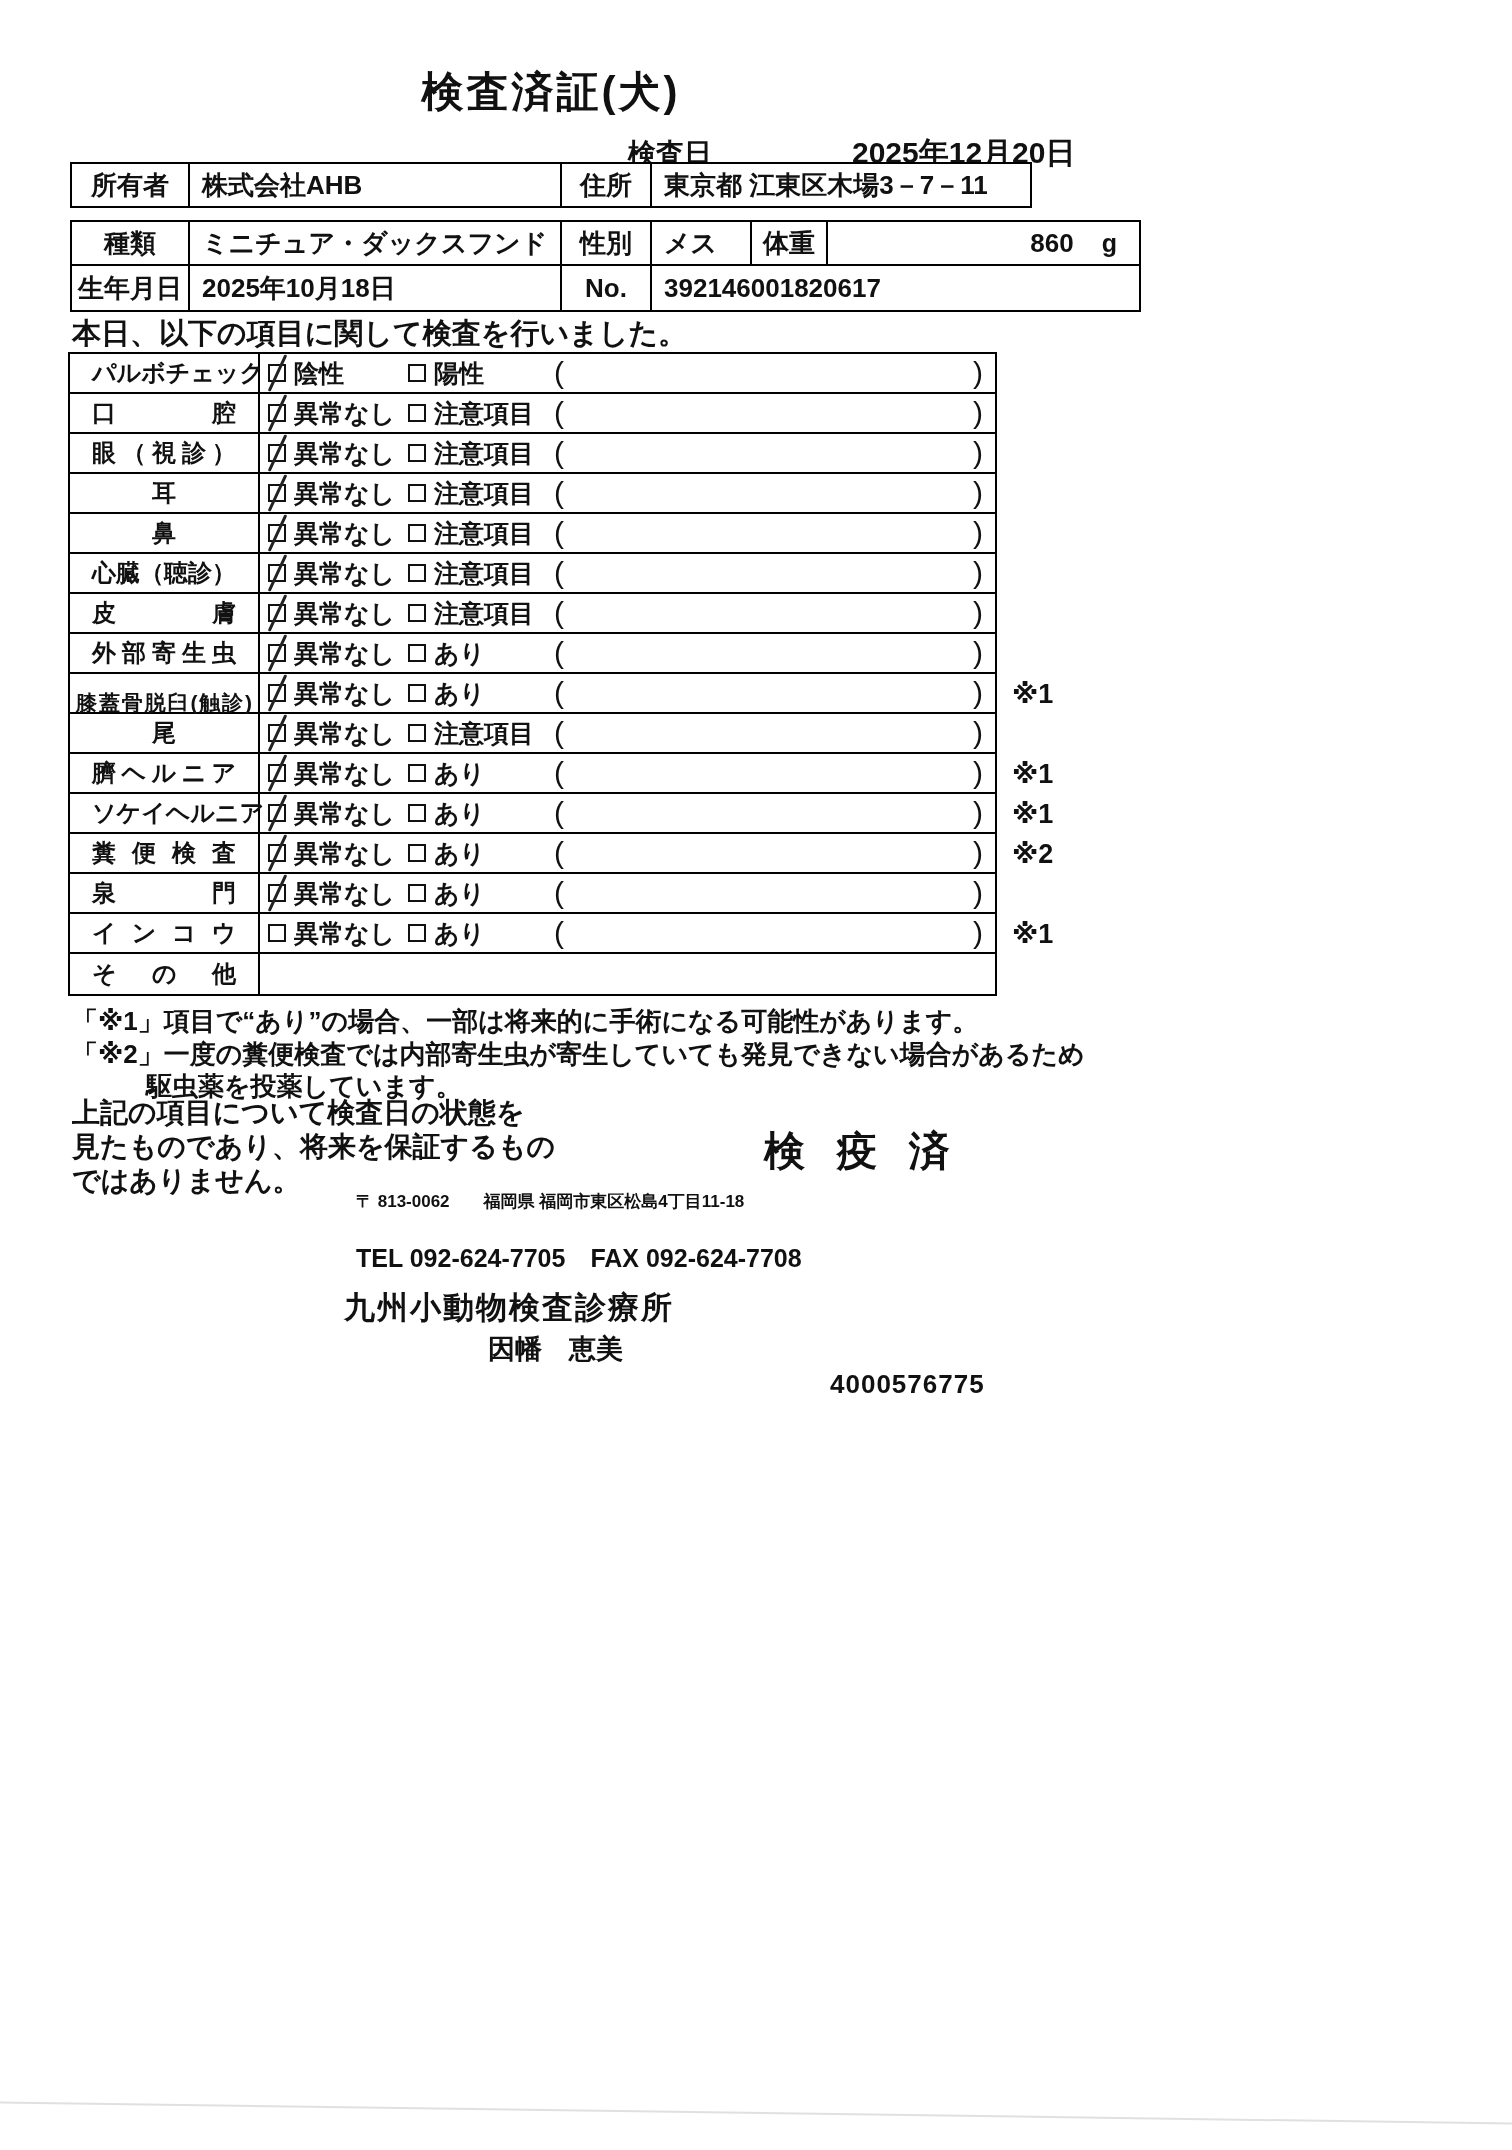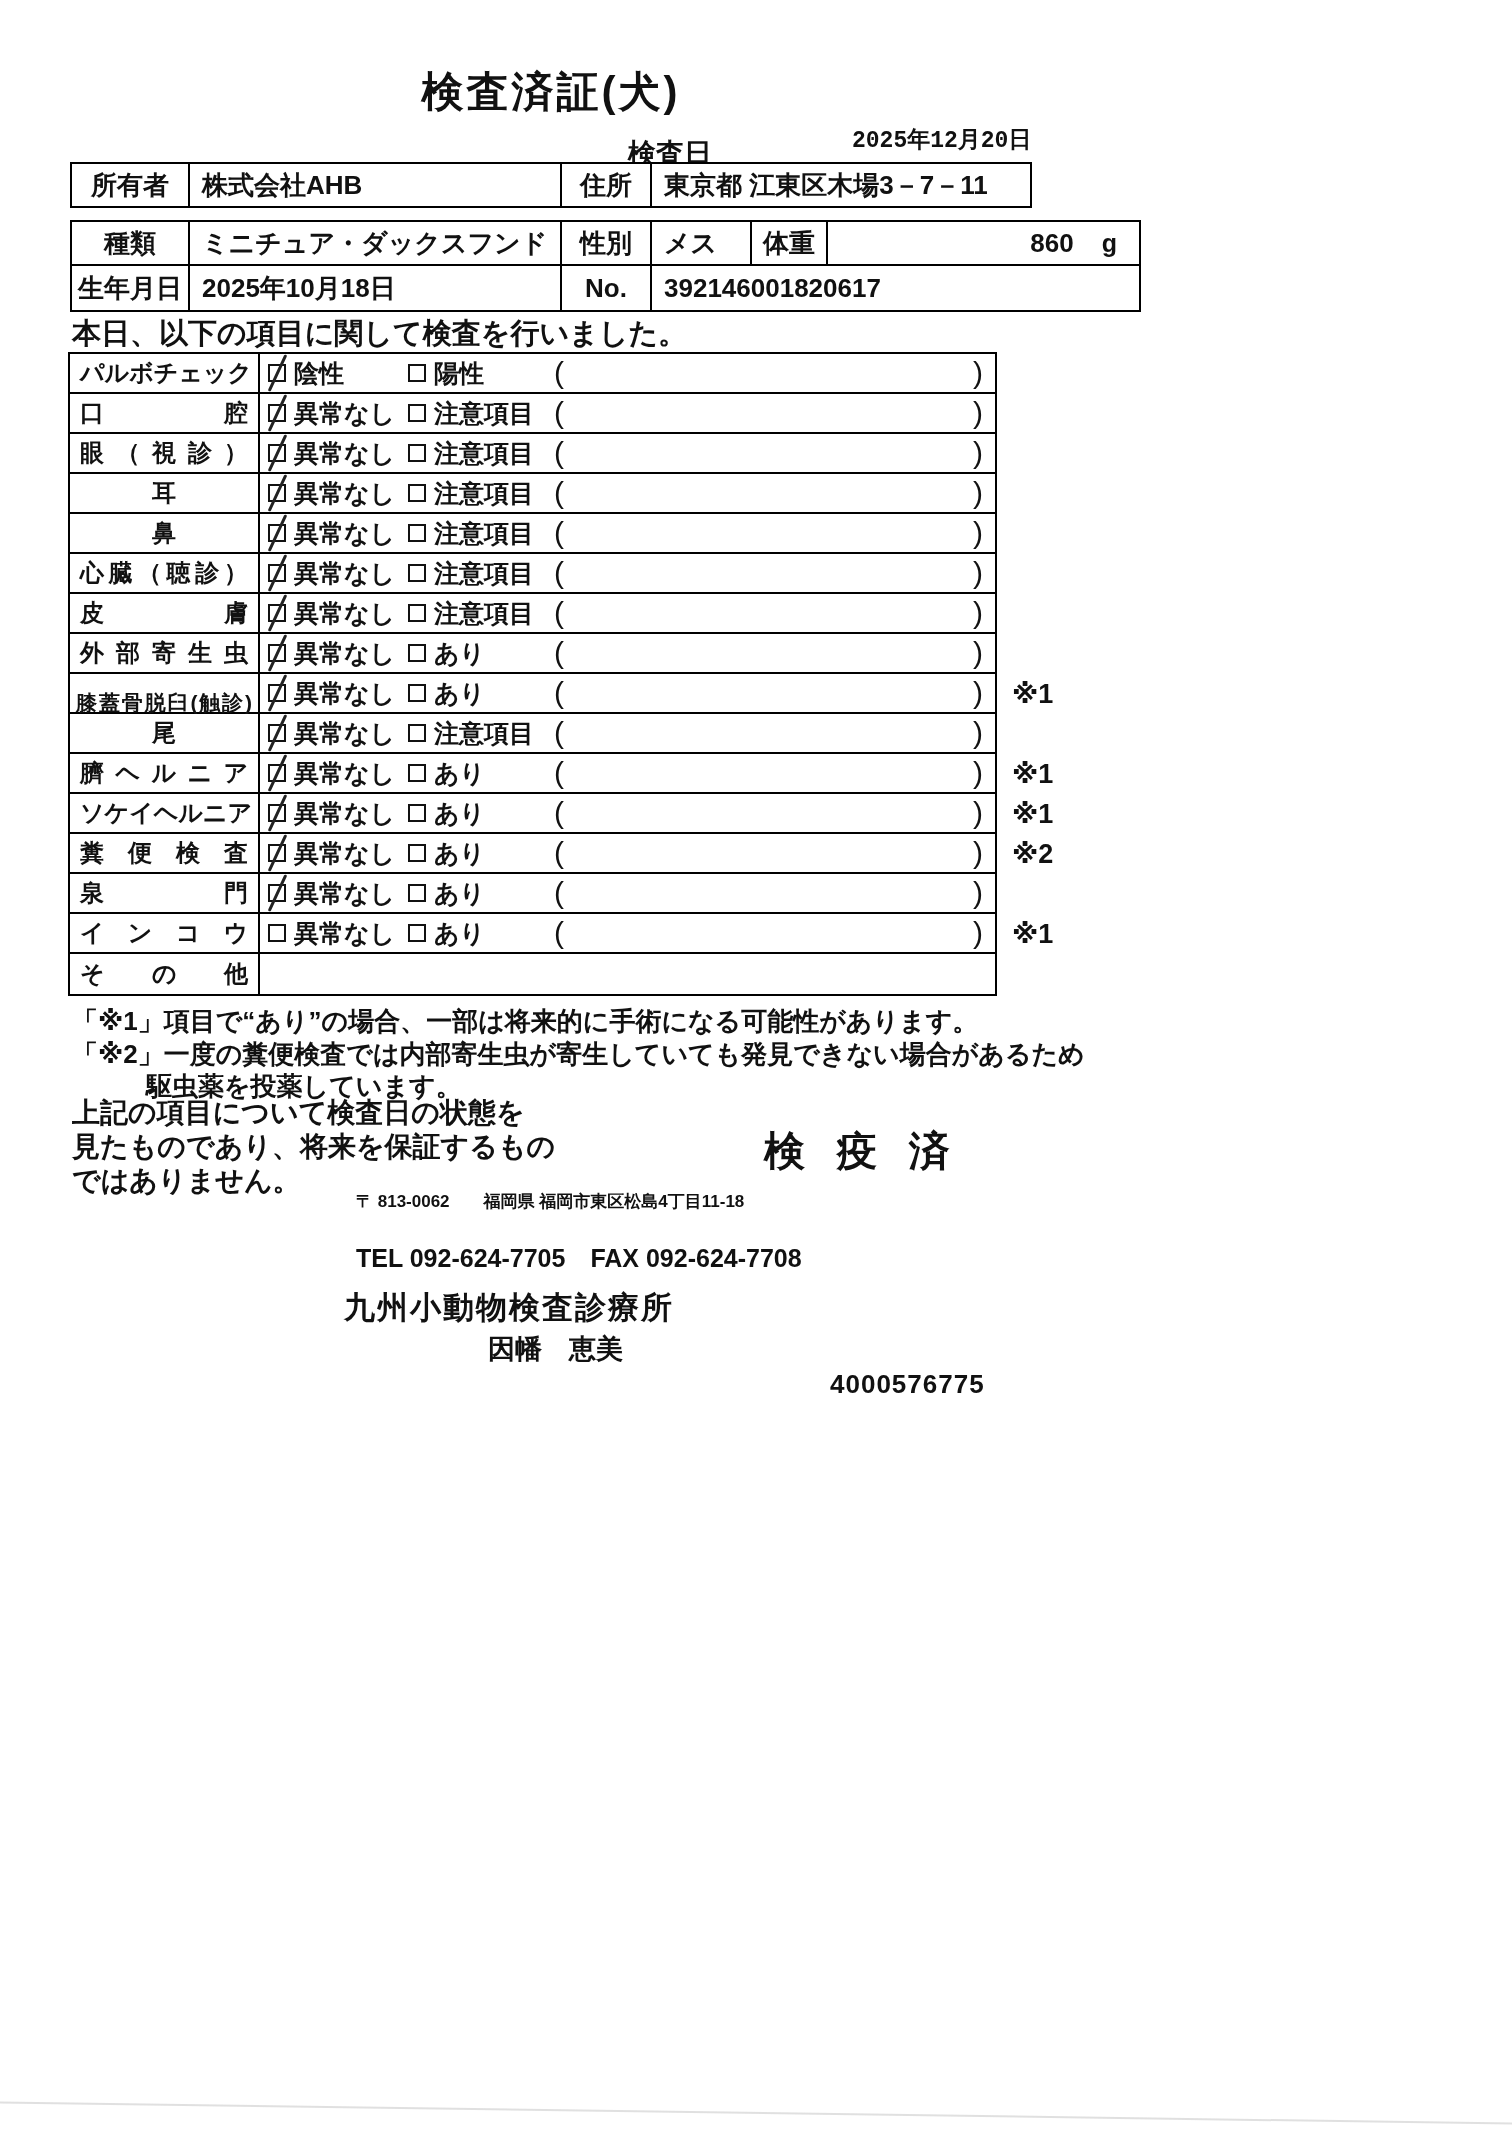--- a/index.html
+++ b/index.html
@@ -12,21 +12,21 @@
     position:relative; width:1512px; height:2150px;
     background:#ffffff; overflow:hidden; font-weight:600;
   }
 
   
   .title {
     position:absolute; top:64px; left:70px; width:962px;
     text-align:center; font-size:42px; font-weight:700; letter-spacing:3px;
   }
   .date-label { position:absolute; top:135px; left:628px; font-size:28px; }
-  .date-value { position:absolute; top:124px; left:852px; font-size:23px;font-family:Liberation Mono, monospace; }
+  .date-value { position:absolute; top:133px; left:852px; font-size:30px; }
 
   
   .tbl { position:absolute; border:2.5px solid #000; background:#fff; }
   .tbl-owner {
     top:162px; left:70px; width:962px; height:46px;
     display:grid; grid-template-columns:116px 372px 90px 1fr;
   }
   .c {
     display:flex; align-items:center; font-size:26px;
     border-left:2.5px solid #000; padding:0 12px; white-space:nowrap; overflow:hidden;
@@ -41,21 +41,21 @@
   .weight-unit { margin-left:28px; font-size:25px; }
 
   .intro { position:absolute; top:314px; left:72px; font-size:29px; }
 
   
   .insp-table { position:absolute; top:352px; left:68px; width:929px; border:2.5px solid #000; }
   .insp-row { position:relative; display:flex; height:40px; border-bottom:2.5px solid #000; }
   .insp-row:last-child { border-bottom:none; }
   .row-label { width:190px; border-right:2.5px solid #000; display:flex; align-items:center; }
   .row-label-text {
-    display:block; width:100%; padding:0 10px; font-size:24px;
+    display:block; width:100%; padding:0 22px; font-size:24px;
     text-align:justify; text-align-last:justify; text-justify:inter-character;
     white-space:nowrap;
   }
   .row-label-text.single-char { text-align:center; text-align-last:center; }
   .row-label-text.tight { font-size:21px; padding:0 6px;margin-top:19px; }
   .row-right { position:relative; flex:1;padding-left:36px; }
   .opt { position:absolute; top:0; line-height:38px; font-size:25px; white-space:nowrap; }
   .opt1 { left:34px; }
   .opt2 { left:174px; }
   .cb { position:absolute; top:10px; width:18px; height:18px; border:2.5px solid #111; background:#fff; }

